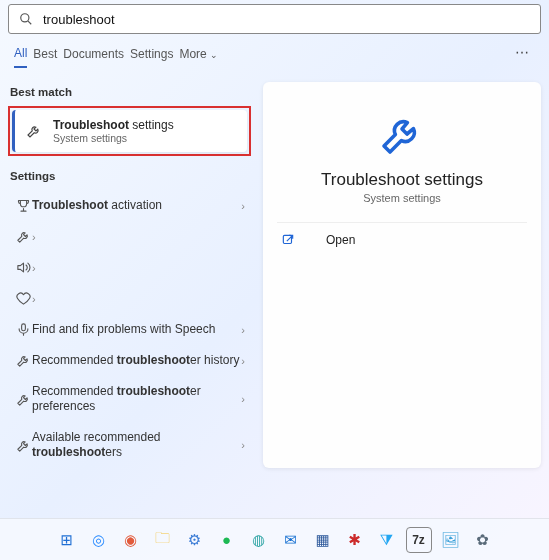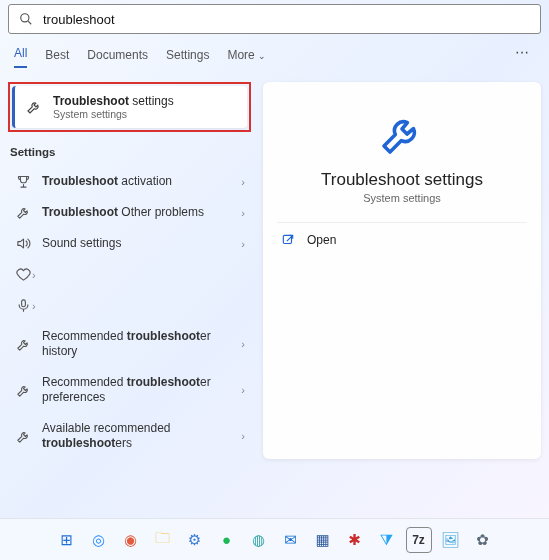--- a/index.html
+++ b/index.html
@@ -2,45 +2,45 @@
 <html><head>
 <meta charset="utf-8">
 <style>
   * { box-sizing: border-box; margin: 0; padding: 0; font-family: "Segoe UI", Arial, sans-serif; }
   body { width: 549px; height: 560px; background: linear-gradient(135deg, #f5f9ff 0%, #e8f0ff 50%, #f9f5ff 100%); overflow: hidden; position: relative; color: #262626; }
   .panel { padding: 4px 8px 0 8px; height: 518px; }
   .search-bar { display: flex; align-items: center; height: 30px; border: 1px solid #888; border-radius: 3px; background: #fff; padding: 0 10px; }
   .search-bar svg { flex-shrink: 0; }
   .search-input { border: none; outline: none; font-size: 13px; flex: 1; margin-left: 10px; color:#111; }
   .search-input::placeholder { color: #bbb; }
-  .tabrow { display: flex; align-items: flex-end; gap: 18px; padding: 12px 6px 0 6px; font-size: 12px; color: #555; position: relative; }
+  .tabrow { display: flex; align-items: center; gap: 6px; padding: 12px 6px 0 6px; font-size: 12px; color: #555; position: relative; }
   .tab { cursor: pointer; padding-bottom: 6px; }
   .tab.active { color: #3060c0; border-bottom: 2px solid #3060c0; }
   .more-dots { position: absolute; right: 10px; top: 10px; font-size: 14px; letter-spacing: 2px; color:#444; cursor:pointer; }
   .content { display: flex; gap: 12px; margin-top: 14px; }
   .leftcol { width: 243px; }
   .rightcol { flex: 1; background: #fefefe; border-radius: 6px; box-shadow: 0 1px 4px rgba(0,0,0,0.08); padding: 20px 0 0 0; }
   .section-label { font-size: 11.5px; font-weight: 600; color: #333; padding: 4px 2px 8px 2px; }
   .bestmatch { background: #fff; border-radius: 4px; display: flex; align-items: center; padding: 8px 10px; border-left: 3px solid #3060c0; box-shadow: 0 1px 3px rgba(0,0,0,0.08); }
   .hl { border: 2px solid #d93030; padding: 2px; margin-bottom:10px; }
   .result-icon { width: 18px; display:flex; justify-content:center; color:#555; flex-shrink:0; }
   .bm-text { margin-left: 10px; font-size: 12px; }
   .bm-text .t1 { font-weight: 600; }
   .bm-text .t1 span.reg { font-weight: 400; }
   .bm-text .t2 { font-size: 10.5px; color: #666; }
   .settings-list { }
   .row { display: flex; align-items: center; padding: 8px 6px; font-size: 12px; cursor: pointer; color:#333; }
-  .row .label { flex: 1; margin-left: 10px; line-height:1.25; }
+  .row .label { flex: 1; line-height:1.25; }
   .row .chev { color: #888; font-size: 11px; }
   .row b { font-weight:600; }
   .detail-icon { display:flex; justify-content:center; margin: 8px 0 12px 0; }
   .detail-title { text-align:center; font-size: 17px; color:#222; }
   .detail-sub { text-align:center; font-size: 11px; color:#666; margin-top:2px; }
   .divider { height:1px; background:#eee; margin: 18px 14px 0 14px; }
-  .open-row { display:flex; align-items:center; padding: 10px 18px; font-size:12px; color:#222; cursor:pointer; }
+  .open-row { display:flex; align-items:center; padding: 10px 18px; font-size:12px; color:#222; cursor:pointer;gap:19px; }
   .open-row svg { margin-right: 12px; }
   .taskbar { position:absolute; bottom:0; left:0; right:0; height:42px; background: rgba(245,248,255,0.9); border-top:1px solid rgba(0,0,0,0.08); display:flex; align-items:center; justify-content:center; gap:6px; }
   .tbicon { width:26px; height:26px; border-radius:4px; display:flex; align-items:center; justify-content:center; font-size:15px; cursor:pointer; }
 </style>
 </head>
 <body>
 
 <div class="panel">
 
   <div class="search-bar">
@@ -56,20 +56,21 @@
     <span class="tab">Best</span>
     <span class="tab">Documents</span>
     <span class="tab">Settings</span>
     <span class="tab"><span>More</span> <span style="font-size:9px;">⌄</span></span>
     <span class="more-dots">⋯</span>
   </div>
 
   <div class="content">
     <div class="leftcol">
 
+      <div class="section-label">Best match</div>
 
       <div class="hl">
         <div class="bestmatch">
           <span class="result-icon">
             <svg width="16" height="16" viewBox="0 0 24 24" fill="none" stroke="#444" stroke-width="1.8">
                 <path d="M14.7 6.3a4 4 0 0 0-5.4 5.4L3 18l3 3 6.3-6.3a4 4 0 0 0 5.4-5.4L15 12l-3-3 2.7-2.7z"></path>
               </svg>
           </span>
           <div class="bm-text">
             <div class="t1"><span>Troubleshoot</span><span class="reg"> settings</span></div>
@@ -89,47 +90,46 @@
             </span>
             <span class="label"><b>Troubleshoot</b> activation</span>
             <span class="chev">›</span>
           </div>
           <div class="row">
             <span class="result-icon">
               <svg width="15" height="15" viewBox="0 0 24 24" fill="none" stroke="#555" stroke-width="1.8" stroke-linecap="round" stroke-linejoin="round">
                 <path d="M14.7 6.3a4 4 0 0 0-5.4 5.4L3 18l3 3 6.3-6.3a4 4 0 0 0 5.4-5.4L15 12l-3-3 2.7-2.7z"></path>
               </svg>
             </span>
-            <span class="label"><b>Troubleshoot</b> Other problems</span>
             <span class="chev">›</span>
           </div>
           <div class="row">
             <span class="result-icon">
               <svg width="15" height="15" viewBox="0 0 24 24" fill="none" stroke="#555" stroke-width="1.8" stroke-linecap="round" stroke-linejoin="round">
                 <path d="M3 9v6h4l5 4V5L7 9H3zM16 8a5 5 0 0 1 0 8M19 5a9 9 0 0 1 0 14"></path>
               </svg>
             </span>
-            <span class="label">Sound settings</span>
             <span class="chev">›</span>
           </div>
           <div class="row">
             <span class="result-icon">
               <svg width="15" height="15" viewBox="0 0 24 24" fill="none" stroke="#555" stroke-width="1.8" stroke-linecap="round" stroke-linejoin="round">
                 <path d="M12 21s-7-4.5-9.5-9A5.5 5.5 0 0 1 12 6a5.5 5.5 0 0 1 9.5 6C19 16.5 12 21 12 21z"></path>
               </svg>
             </span>
             <span class="chev">›</span>
           </div>
           <div class="row">
             <span class="result-icon">
               <svg width="15" height="15" viewBox="0 0 24 24" fill="none" stroke="#555" stroke-width="1.8" stroke-linecap="round" stroke-linejoin="round">
                 <rect x="9" y="3" width="6" height="11" rx="3"></rect>
                 <path d="M5 11a7 7 0 0 0 14 0M12 18v3"></path>
               </svg>
             </span>
+            <span class="label">Find and fix problems with Speech</span>
             <span class="chev">›</span>
           </div>
           <div class="row">
             <span class="result-icon">
               <svg width="15" height="15" viewBox="0 0 24 24" fill="none" stroke="#555" stroke-width="1.8" stroke-linecap="round" stroke-linejoin="round">
                 <path d="M14.7 6.3a4 4 0 0 0-5.4 5.4L3 18l3 3 6.3-6.3a4 4 0 0 0 5.4-5.4L15 12l-3-3 2.7-2.7z"></path>
               </svg>
             </span>
             <span class="label">Recommended <b>troubleshoot</b>er history</span>
             <span class="chev">›</span>

